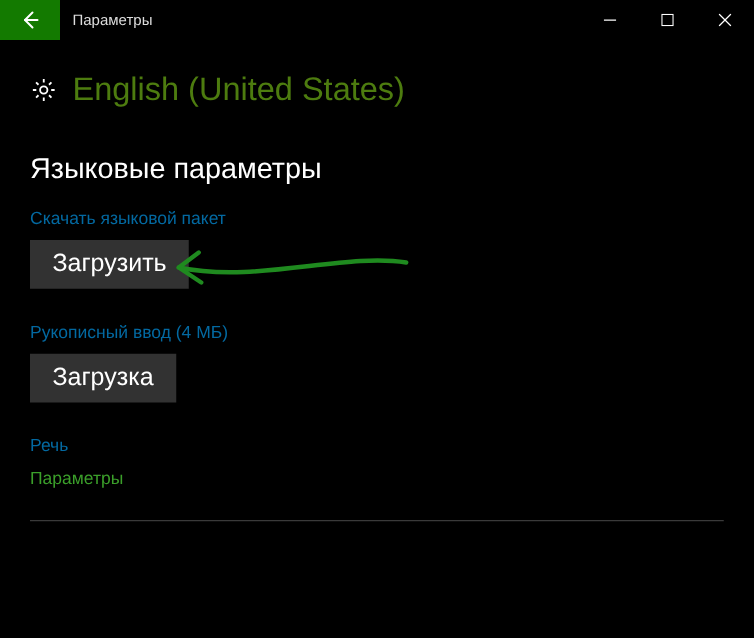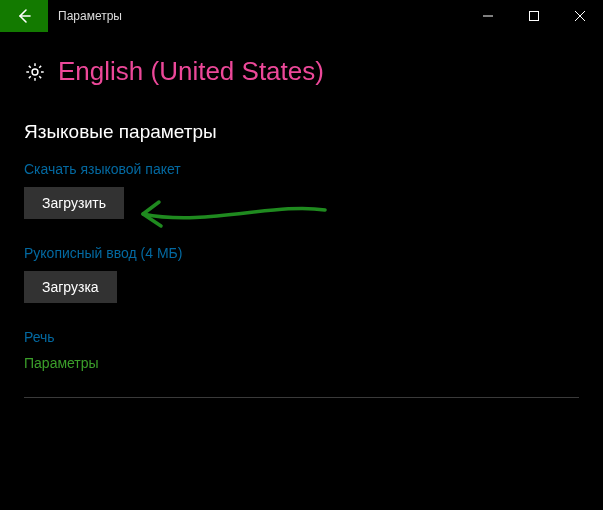--- a/index.html
+++ b/index.html
@@ -5,24 +5,24 @@
   * { box-sizing: border-box; margin: 0; padding: 0; }
   html, body { width: 603px; height: 510px; background: #000; color: #fff; font-family: "Segoe UI", Arial, sans-serif; overflow: hidden; }
   .window { width: 603px; height: 418px; position: relative; }
   .titlebar { display: flex; align-items: stretch; height: 32px; }
   .back-btn { width: 48px; background: #137a00; display: flex; align-items: center; justify-content: center; cursor: pointer; }
   .titlebar-title { flex: 0 0 auto; padding: 0 10px; display: flex; align-items: center; font-size: 12px; color: #ddd; }
   .titlebar-spacer { flex: 1; }
   .winbtn { width: 46px; display: flex; align-items: center; justify-content: center; cursor: pointer; }
   .content { padding: 24px 24px 0 24px; }
   .page-title { display: flex; align-items: center; gap: 12px; margin-bottom: 34px; }
-  .page-title h1 { font-weight: 400; font-size: 26px; color: #ec4899; }
-  .section-header { font-size: 19px; font-weight: 400; margin-bottom: 18px; color: #fff; }
+  .page-title h1 { font-weight: 400; font-size: 26px; color: #4d7c0f; }
+  .section-header { font-size: 23px; font-weight: 400; margin-bottom: 18px; color: #fff; }
   .setting-label { font-size: 14px; color: #0369a1; margin-bottom: 10px; }
-  .btn { background: #323232; color: #fff; border: none; padding: 8px 18px; font-size: 14px; font-family: inherit; cursor: pointer; }
+  .btn { background: #323232; color: #fff; border: none; padding: 8px 18px; font-size: 20px; font-family: inherit; cursor: pointer; }
   .block { margin-bottom: 26px; }
   .divider { border: none; border-top: 1px solid #3a3a3a; margin: 4px 0 22px 0; }
   .link { color: #3b9f2a; font-size: 14px; cursor: pointer; }
   .arrow-annot { position: absolute; left: 125px; top: 192px; pointer-events: none; }
 </style>
 </head>
 <body>
 
 <div class="window">
   <div class="titlebar">

